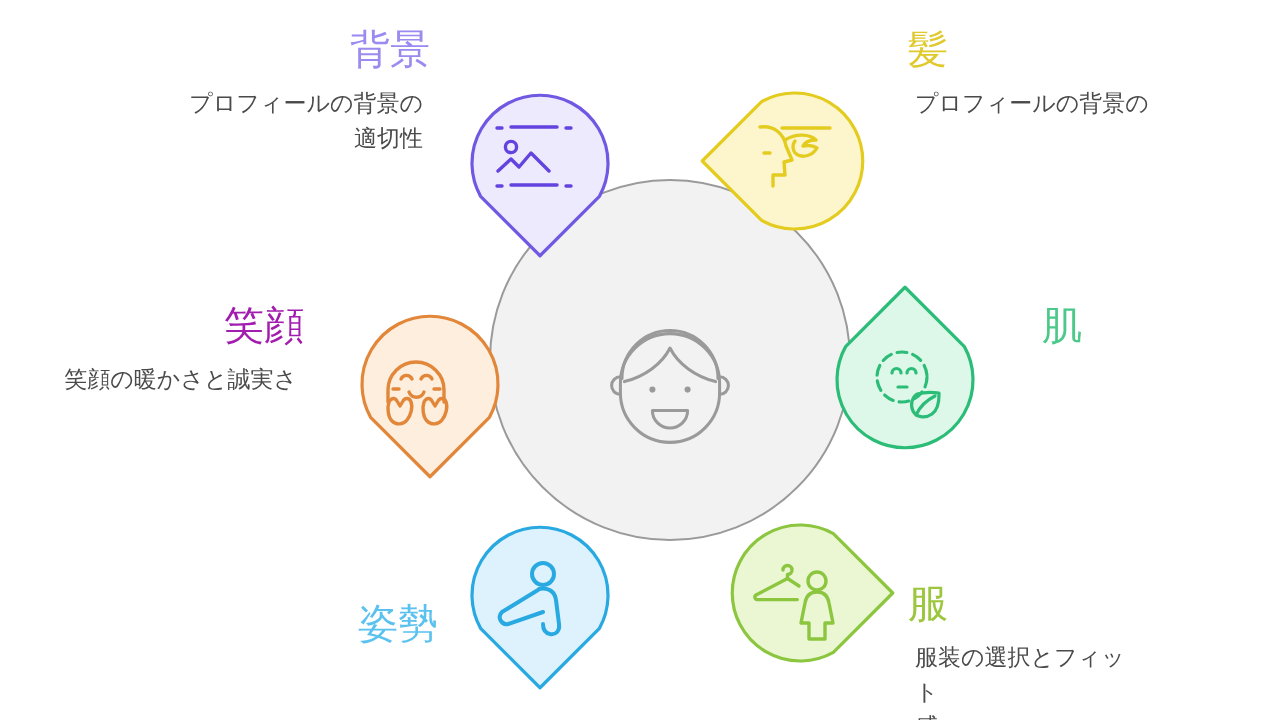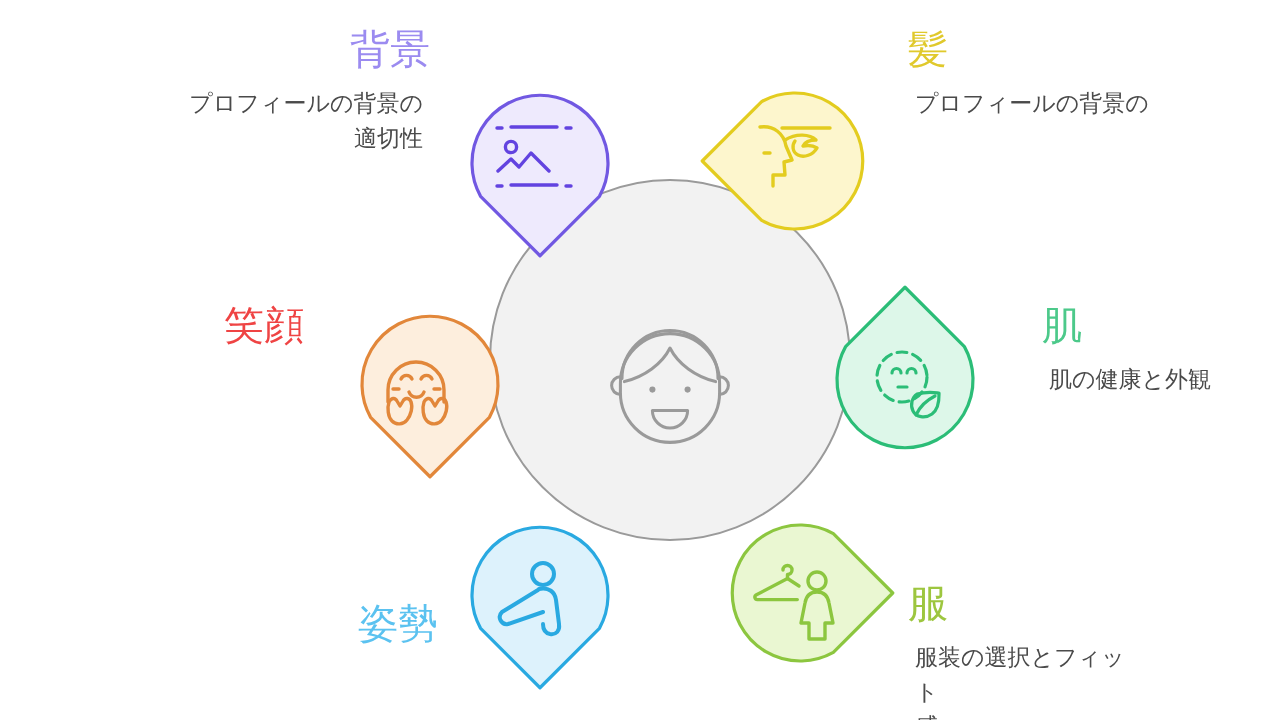--- a/index.html
+++ b/index.html
@@ -82,21 +82,21 @@
   .lbl-cloth { left: 908px; top: 578px; width: 232px; text-align: left;  }
   .lbl-post  { left: 138px; top: 598px; width: 300px; text-align: right; }
   .lbl-smile { left: 16px;  top: 300px; width: 288px; text-align: right; }
 
   .t-purple { color: #9b8bf0; }
   .t-yellow { color: #e0c92c; }
   .t-green  { color: #4cc98a; }
   .t-olive  { color: #9dc council; }
   .t-olive  { color: #9dc63f; }
   .t-blue   { color: #5bc2f0; }
-  .t-orange { color: #ef4444; }
+  .t-orange { color: #a21caf; }
 </style>
 </head>
 <body>
 
 <div id="stage">
 
   <div class="hub"></div>
 
   <div class="hub-icon">
     <svg viewBox="0 0 100 100" fill="none" stroke="#9a9a9a" stroke-width="1.9" stroke-linecap="round" stroke-linejoin="round">
@@ -229,34 +229,34 @@
 
   <div class="label lbl-hair">
     <div class="title t-yellow">髪</div>
     <div class="desc">
       <span>プロフィールの背景の</span>
     </div>
   </div>
 
   <div class="label lbl-skin">
     <div class="title t-green">肌</div>
-    <div class="desc">
-      <span>肌の健康と外観</span>
-    </div>
   </div>
 
   <div class="label lbl-cloth">
     <div class="title t-olive">服</div>
     <div class="desc">
       <span>服装の選択とフィット</span><br>
       <span>感</span>
     </div>
   </div>
 
   <div class="label lbl-post">
     <div class="title t-blue">姿勢</div>
   </div>
 
   <div class="label lbl-smile">
     <div class="title t-orange">笑顔</div>
+    <div class="desc">
+      <span>笑顔の暖かさと誠実さ</span>
+    </div>
   </div>
 
 </div>
 
 </body></html>

